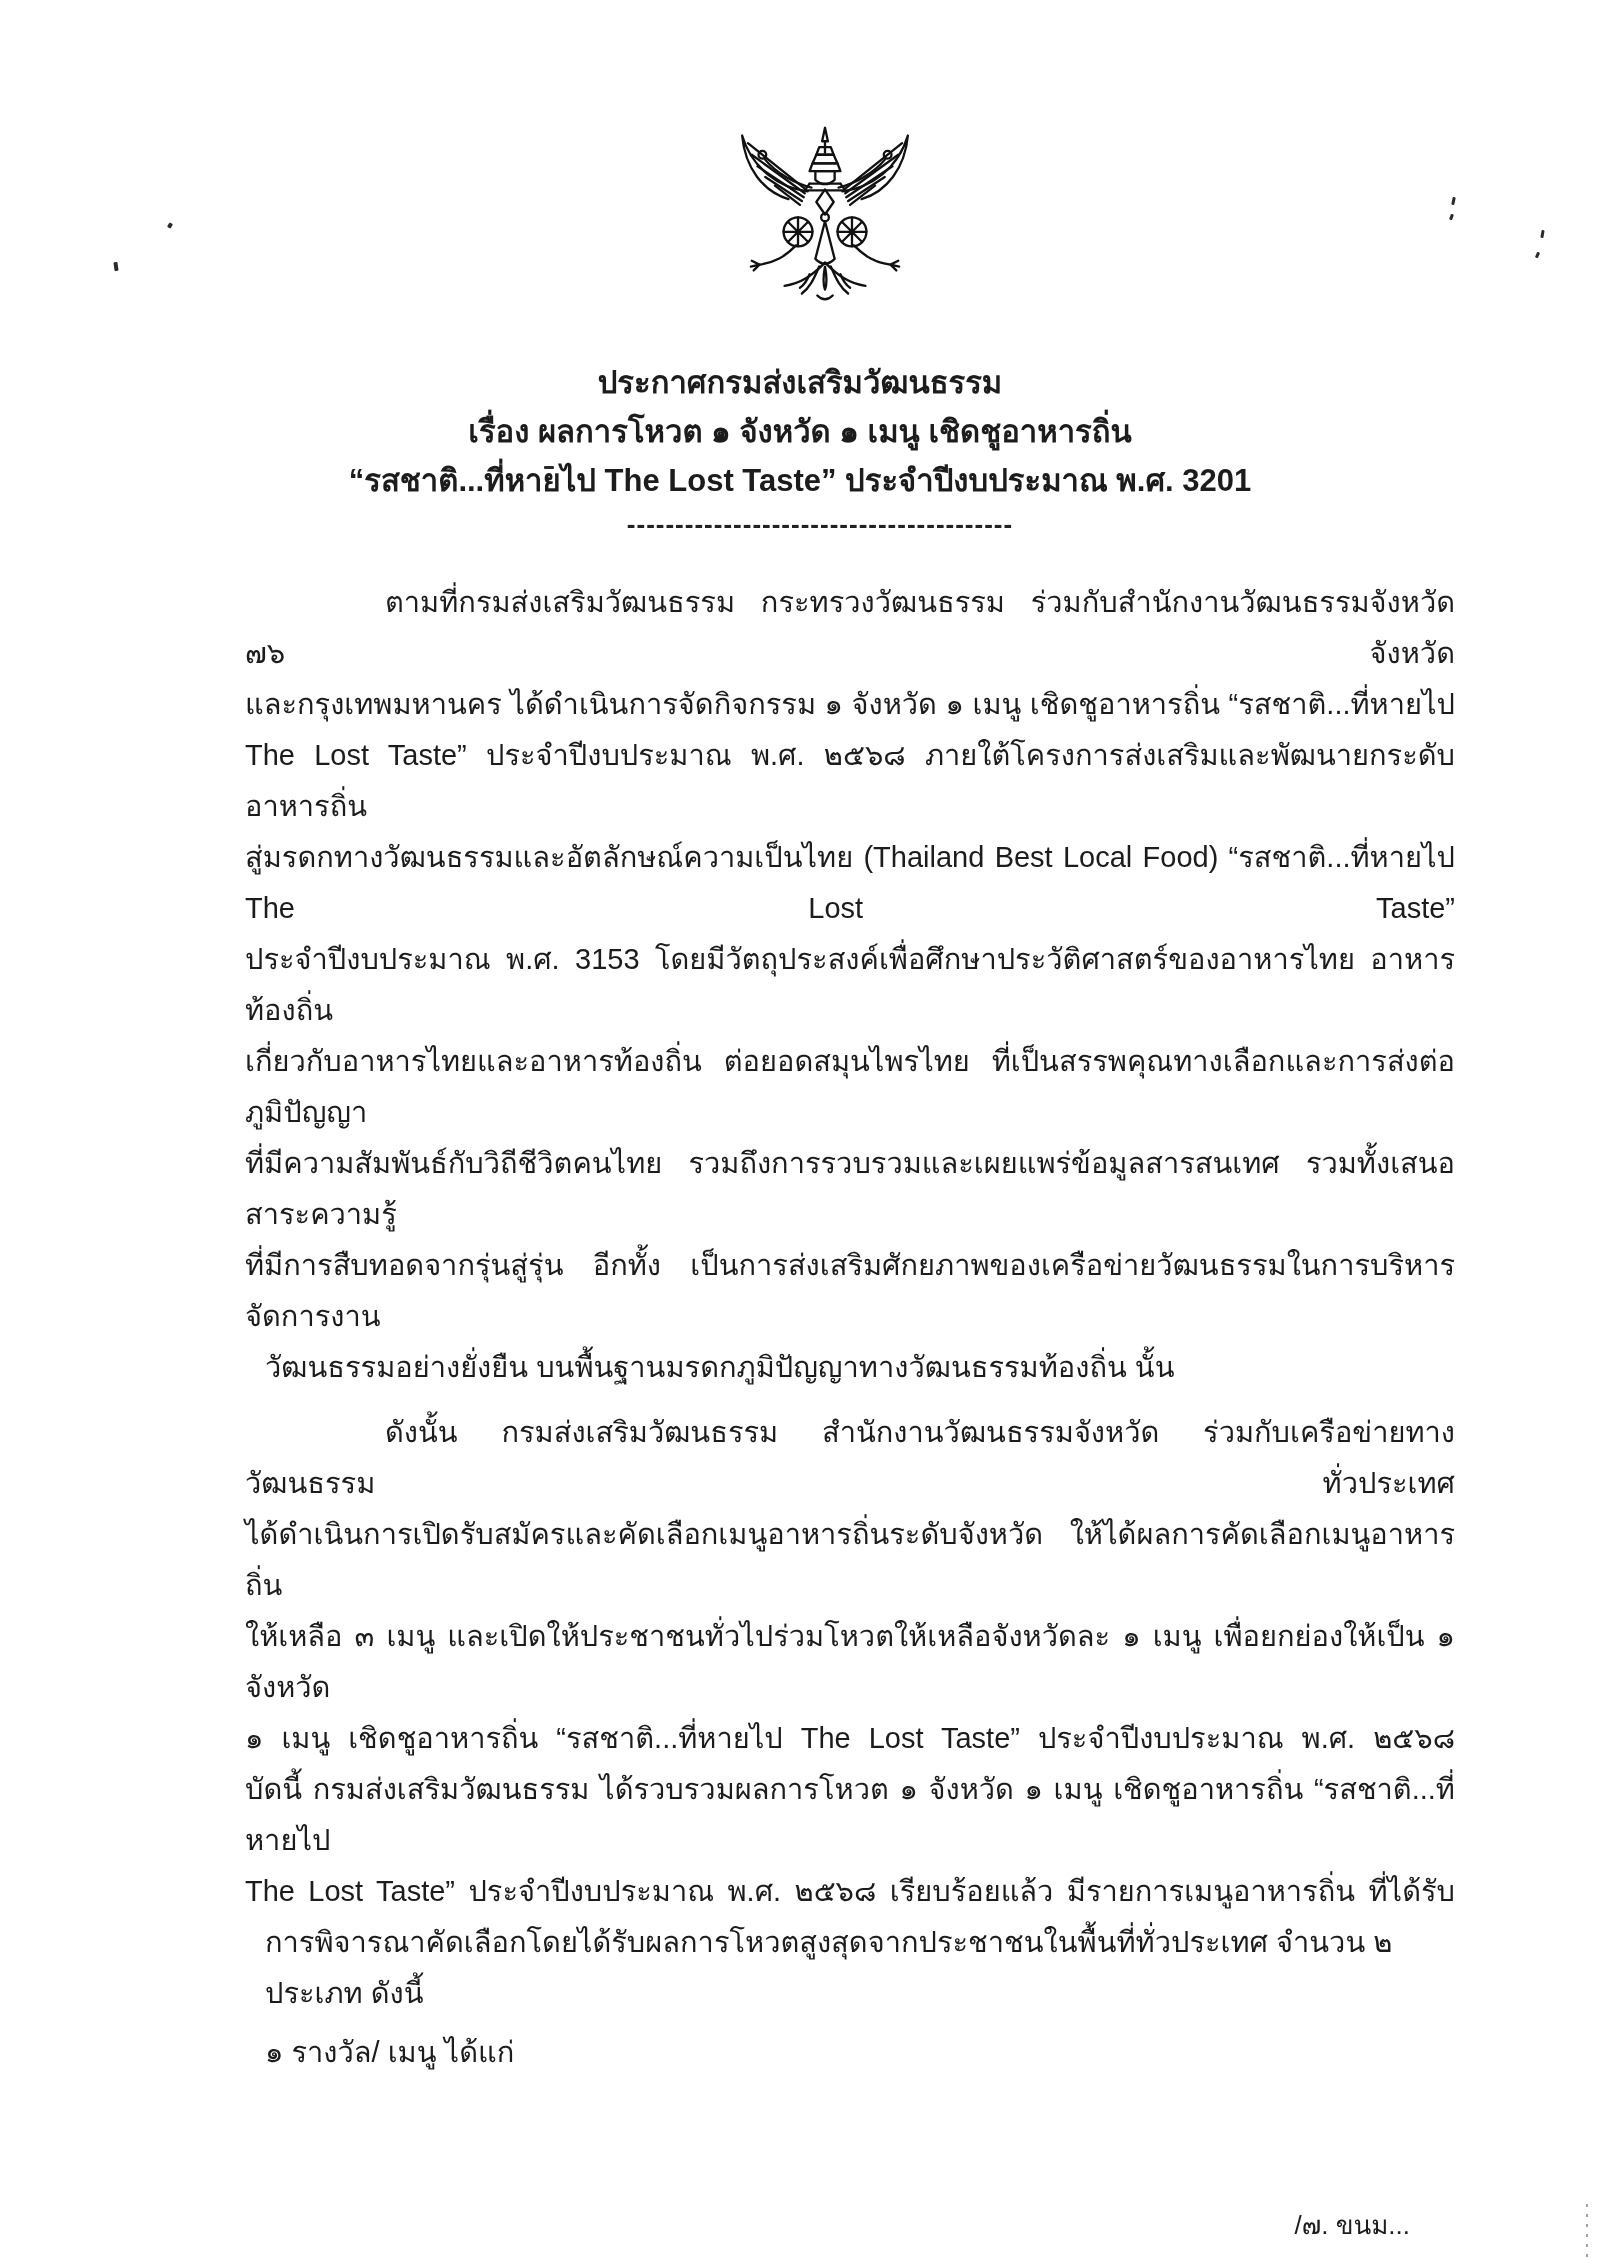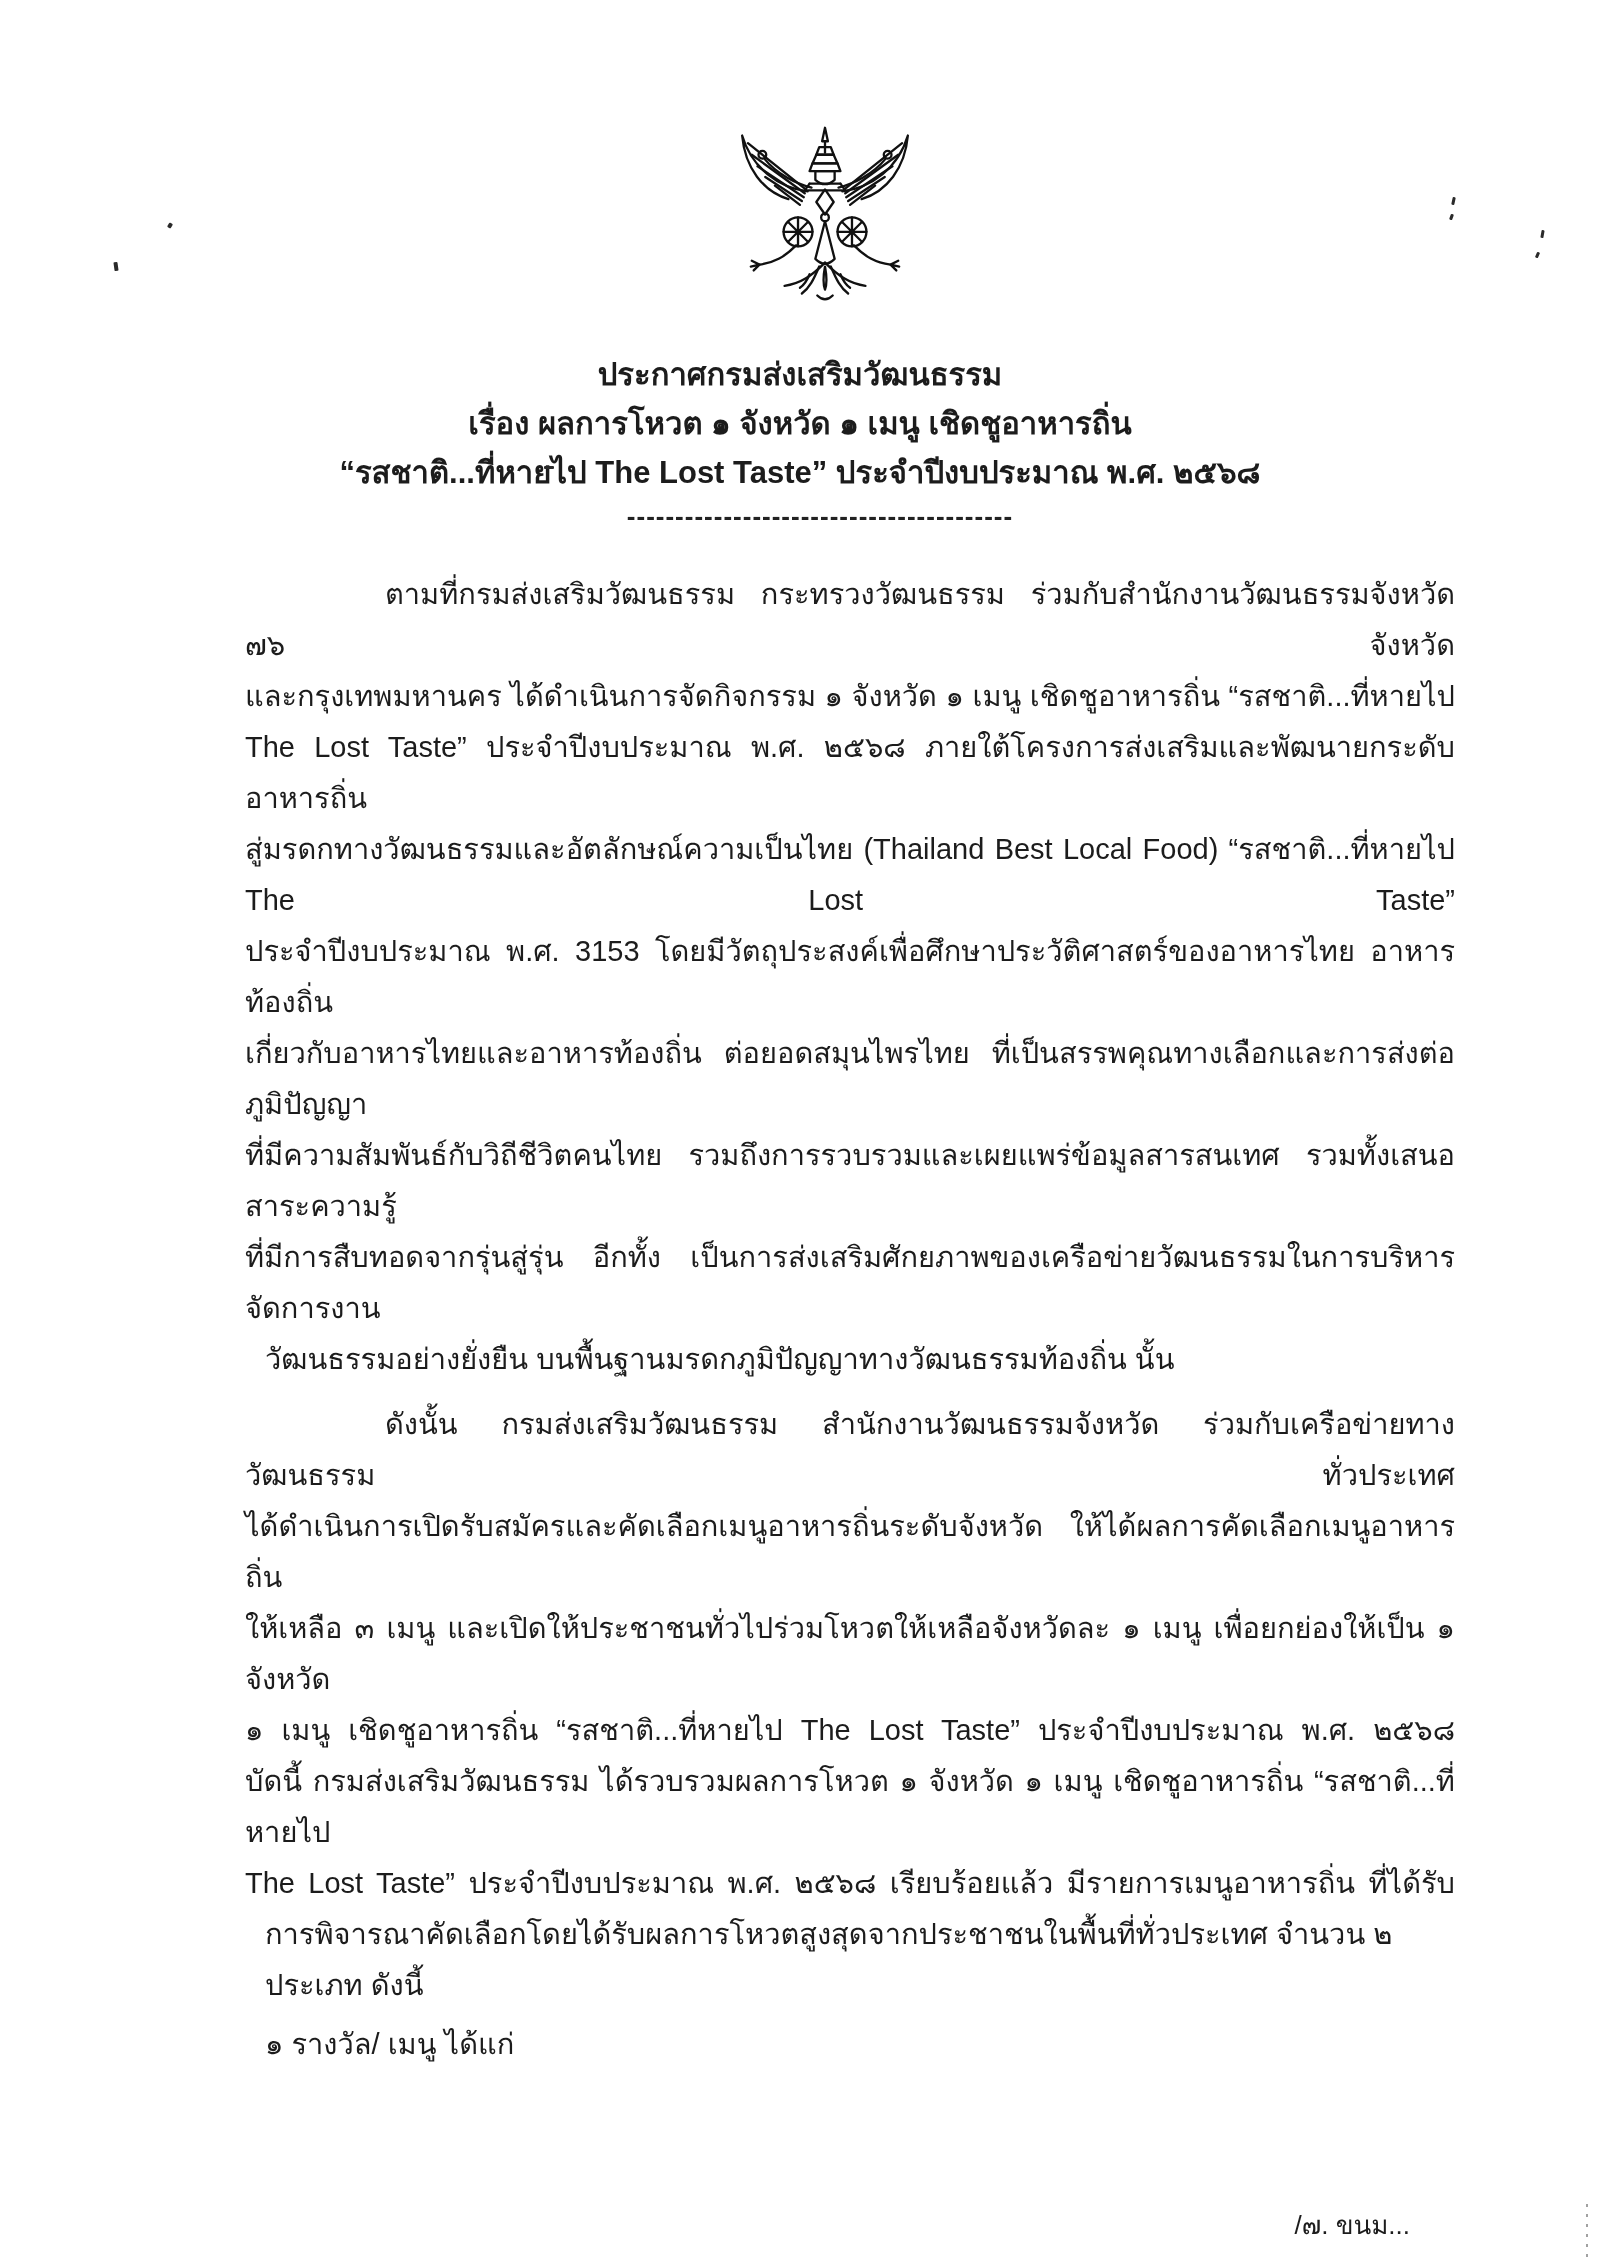--- a/index.html
+++ b/index.html
@@ -8,21 +8,21 @@
     font-family:"Liberation Sans","DejaVu Sans",sans-serif;
     color:#1c1c1c;overflow:hidden;
   }
   .page{position:relative;width:1600px;height:2258px;}
 
   
   .emblem-wrap{width:212px;height:212px;margin:122px auto 0;transform:translateX(25px);}
   .emblem-wrap svg{width:100%;height:100%;}
 
   
-  .titles{margin-top:16px;text-align:center;}
+  .titles{margin-top:24px;text-align:center;}
   .title-line{font-size:31px;font-weight:bold;line-height:49px;white-space:nowrap;}
 
   .sep-wrap{text-align:center;margin-top:14px;transform:translateX(20px);}
   .sep{display:inline-block;width:400px;overflow:hidden;white-space:nowrap;
        font-size:26px;font-weight:bold;letter-spacing:1px;line-height:10px;height:14px;color:#222;}
 
   
   .col{margin:0 145px 0 245px;font-size:29px;line-height:51px;}
   .p1{margin-top:40px;}
   .p2{margin-top:14px;}
@@ -114,21 +114,21 @@
       <path d="M116 150 C122 164 126 172 134 178"></path>
       <path d="M110 150 q-3 16 0 24 q3 -8 0 -24"></path>
       <path d="M94 158 q-4 10 -10 14 M126 158 q4 10 10 14"></path>
       <path d="M102 180 q8 8 16 0"></path>
     </svg>
   </div>
 
   <div class="titles">
     <div class="title-line">ประกาศกรมส่งเสริมวัฒนธรรม</div>
     <div class="title-line">เรื่อง ผลการโหวต ๑ จังหวัด ๑ เมนู เชิดชูอาหารถิ่น</div>
-    <div class="title-line">“รสชาติ...ที่หายไป The Lost Taste” ประจำปีงบประมาณ พ.ศ. ๒๕๖๘</div>
+    <div class="title-line">“รสชาติ...ที่หายไป The Lost Taste” ประจำปีงบประมาณ พ.ศ. 3201</div>
   </div>
   <div class="sep-wrap">
     <span class="sep">----------------------------------------</span>
   </div>
 
   <div class="col">
 
     <div class="p1">
       <div class="jline indent">ตามที่กรมส่งเสริมวัฒนธรรม กระทรวงวัฒนธรรม ร่วมกับสำนักงานวัฒนธรรมจังหวัด ๗๖ จังหวัด</div>
       <div class="jline">และกรุงเทพมหานคร ได้ดำเนินการจัดกิจกรรม ๑ จังหวัด ๑ เมนู เชิดชูอาหารถิ่น “รสชาติ...ที่หายไป</div>

